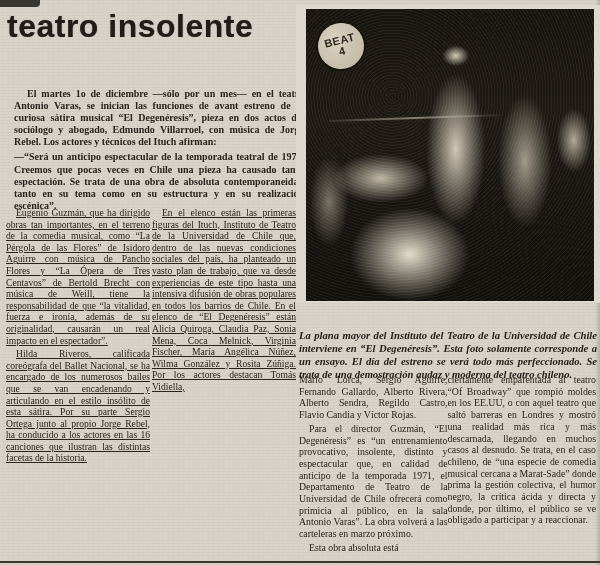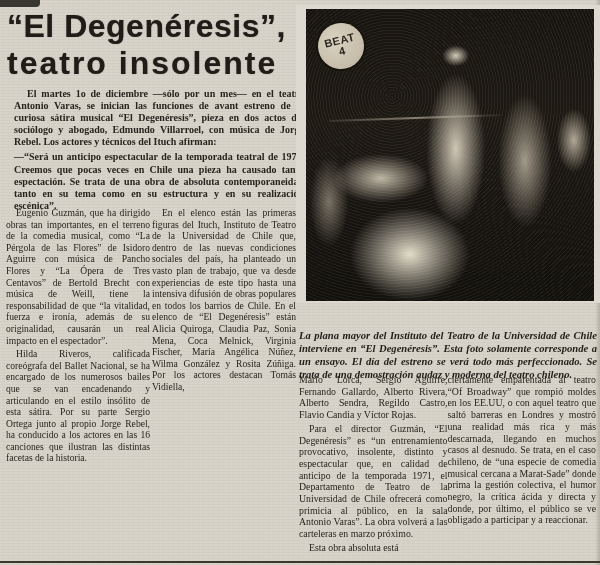--- a/index.html
+++ b/index.html
@@ -23,21 +23,21 @@
   }
   .hl-line { display:block; }
   .hl-line + .hl-line { letter-spacing:2px; }
 
   .lead { position:absolute; left:14px; top:88px; width:290px;
     font-weight:700; font-size:10px; line-height:12.1px; text-align:justify; }
   .lead p { margin:0 0 3px 0; }
   .indent { text-indent:13px; }
 
   .cols { position:absolute; display:flex; }
-  .cols-left  { left:6px;  top:207px; width:290px; height:351px; gap:2px; }
+  .cols-left  { left:6px;  top:207px; width:290px; height:351px; gap:2px;text-decoration:underline; }
   .cols-right { left:299px; top:374px; width:297px; height:186px; gap:0; }
   .col { flex:1 1 0; font-size:9.6px; line-height:11.6px; text-align:justify; overflow:hidden;
          hyphens:auto; -webkit-hyphens:auto; }
   .col p { margin:0 0 2px 0; text-indent:10px; }
   .col3-c, .col4-c { font-size:9.8px; line-height:11.7px; }
 
   
   .photo-area { position:absolute; left:296px; top:5px; width:304px; height:298px; margin:0;
     background:#ddd9d0; }
   .photo { position:absolute; left:10px; top:4px; width:288px; height:292px;
@@ -72,21 +72,20 @@
 </style>
 </head>
 <body>
 
 <div class="page">
 
   <div class="corner-mark"></div>
   <div class="edge-shade"></div>
 
   <h1 class="headline">
-    <span class="hl-line">“El Degenéresis”,</span>
     <span class="hl-line">teatro insolente</span>
   </h1>
 
   <div class="lead">
     <p class="indent">El martes 1o de diciembre —sólo por un mes— en el teatro Antonio Varas, se inician las funciones de avant estreno de la curiosa sátira musical “El Degenéresis”, pieza en dos actos del sociólogo y abogado, Edmundo Villarroel, con música de Jorge Rebel. Los actores y técnicos del Ituch afirman:</p>
     <p>—“Será un anticipo espectacular de la temporada teatral de 1971. Creemos que pocas veces en Chile una pieza ha causado tanta espectación. Se trata de una obra de absoluta contemporaneidad tanto en su tema como en su estructura y en su realización escénica”.</p>
   </div>
 
   <div class="cols cols-left">
     <div class="col">

